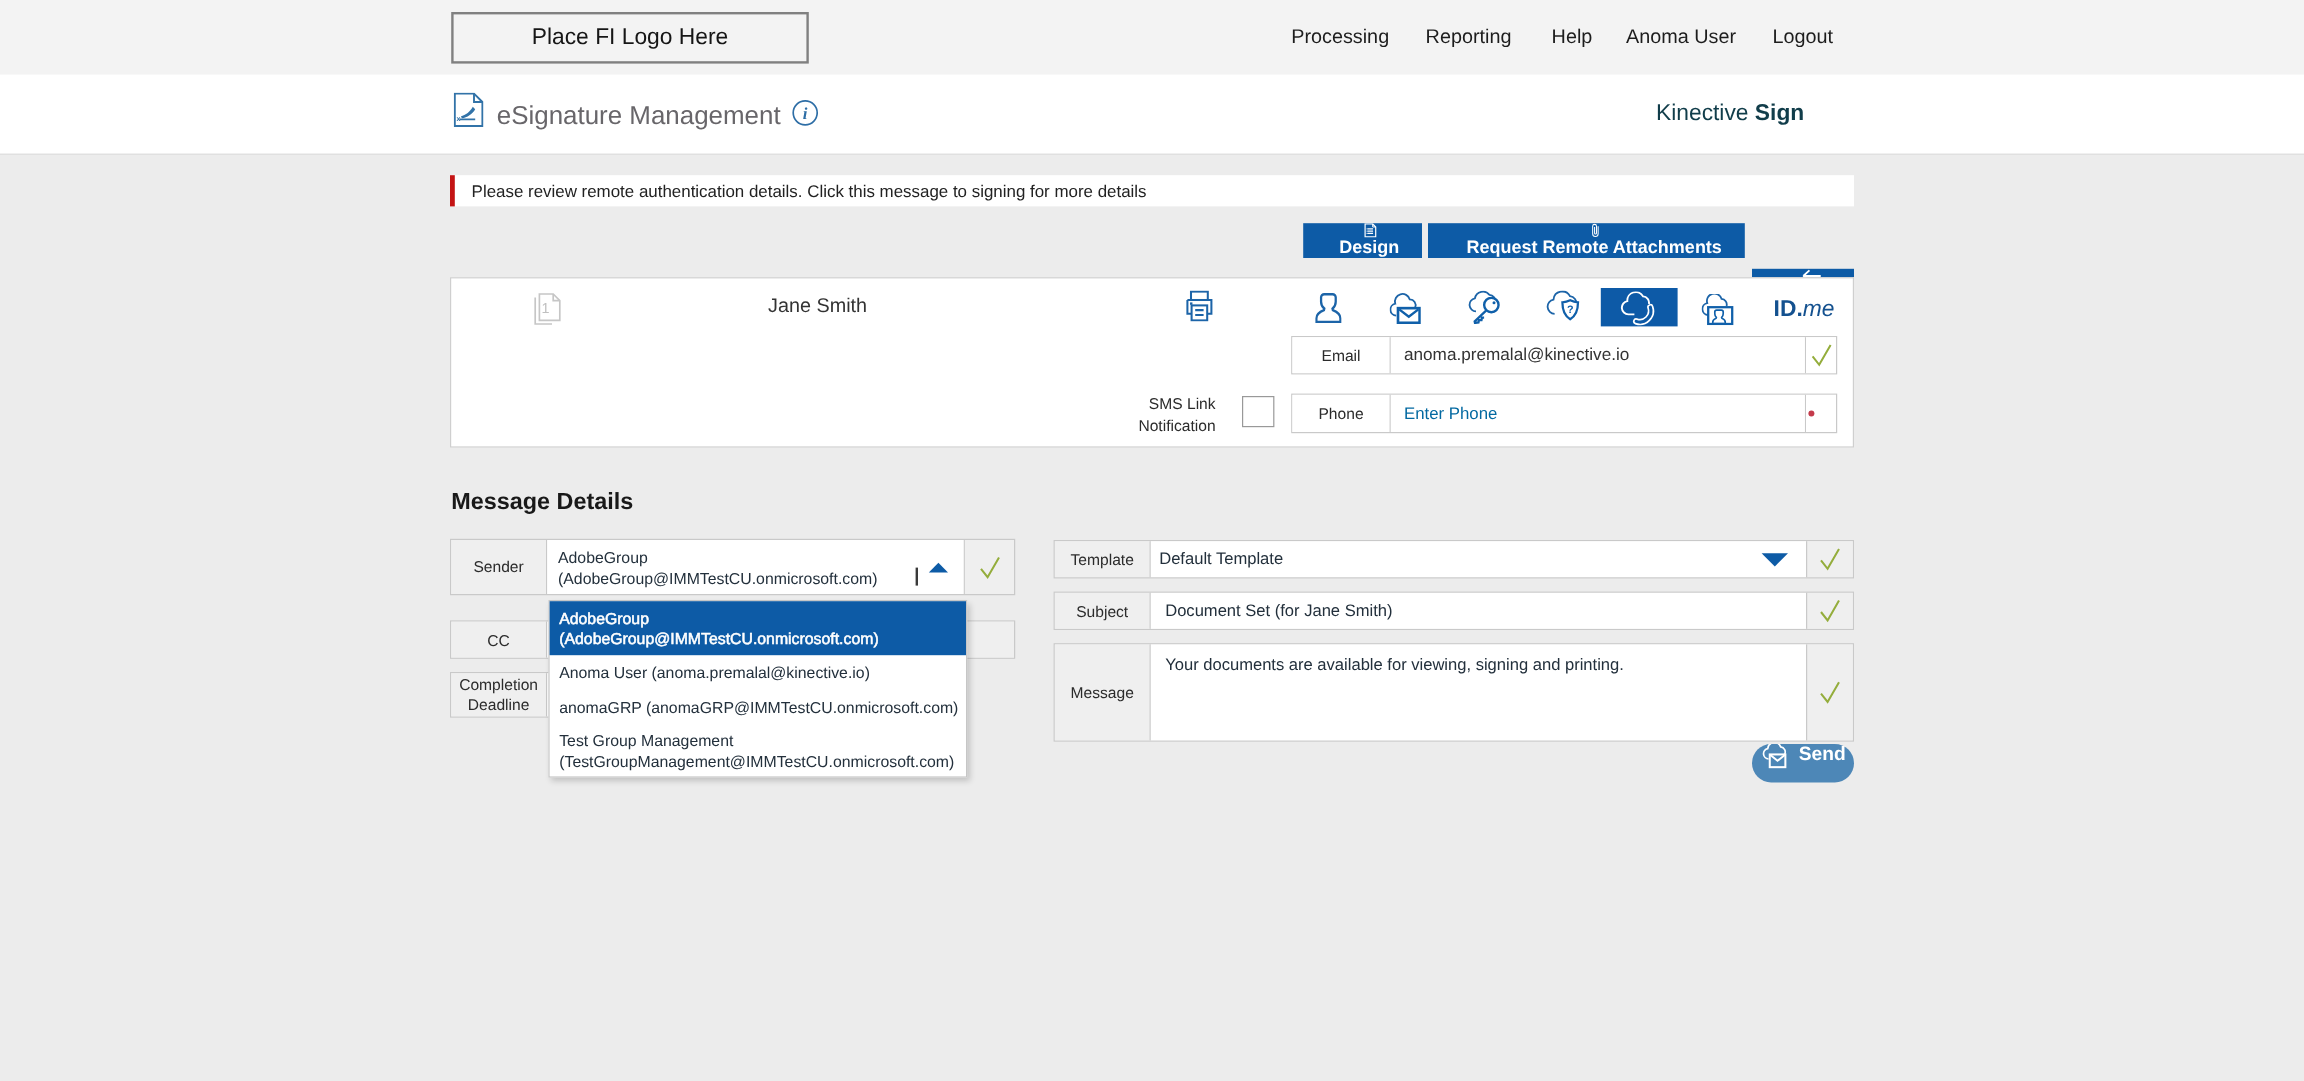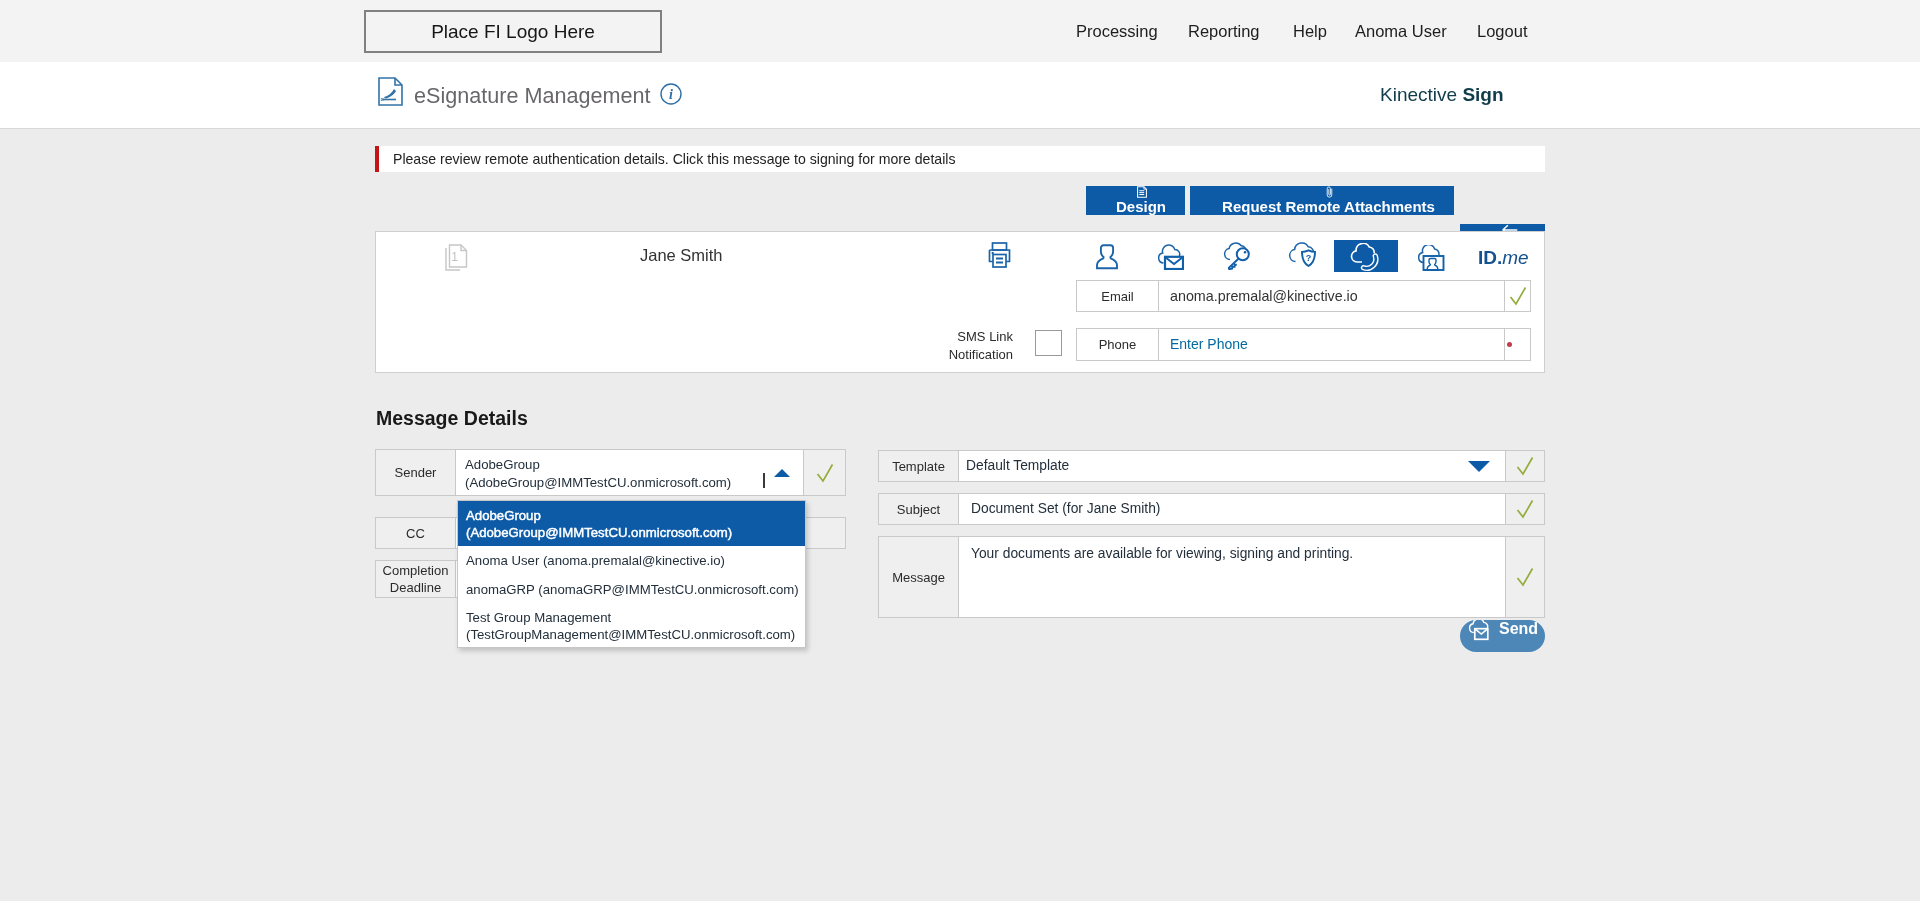--- a/index.html
+++ b/index.html
@@ -1,20 +1,20 @@
 <!DOCTYPE html>
 <html><head><meta charset="utf-8">
 <style>
 *{margin:0;padding:0;box-sizing:border-box;}
 html,body{width:1920px;height:901px;overflow:hidden;}
 body{font-family:"Liberation Sans",sans-serif;background:#ececec;position:relative;}
 .abs{position:absolute;}
 
 #topbar{left:0;top:0;width:1920px;height:62px;background:#f3f3f3;}
-#logobox{left:364px;top:10px;width:298px;height:43px;border:2px solid #808080;text-align:center;line-height:39px;font-size:19px;color:#161616;}
+#logobox{left:376px;top:10px;width:298px;height:43px;border:2px solid #808080;text-align:center;line-height:39px;font-size:19px;color:#161616;}
 .nav{top:22px;font-size:16.5px;color:#1d1d1d;white-space:nowrap;}
 
 #whitebar{left:0;top:62px;width:1920px;height:67px;background:#ffffff;border-bottom:1px solid #d9d9d9;}
 #pagetitle{left:414px;top:21px;font-size:21.6px;color:#68666a;white-space:nowrap;}
 #kinective{top:22px;font-size:19px;color:#113d4a;white-space:nowrap;}
 
 #notif{left:375px;top:146px;width:1170px;height:26px;background:#ffffff;border-left:4px solid #c41414;font-size:14.1px;color:#222;line-height:26px;padding-left:14px;}
 
 .bbtn{top:186px;height:29px;background:#0d5ba6;color:#fff;font-size:15px;font-weight:bold;display:flex;align-items:center;white-space:nowrap;flex-direction:column;}
 

